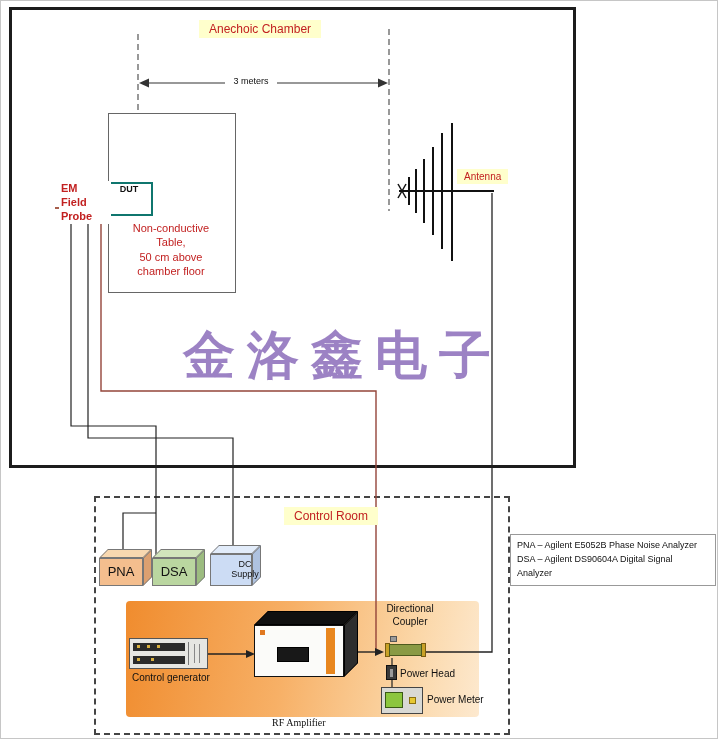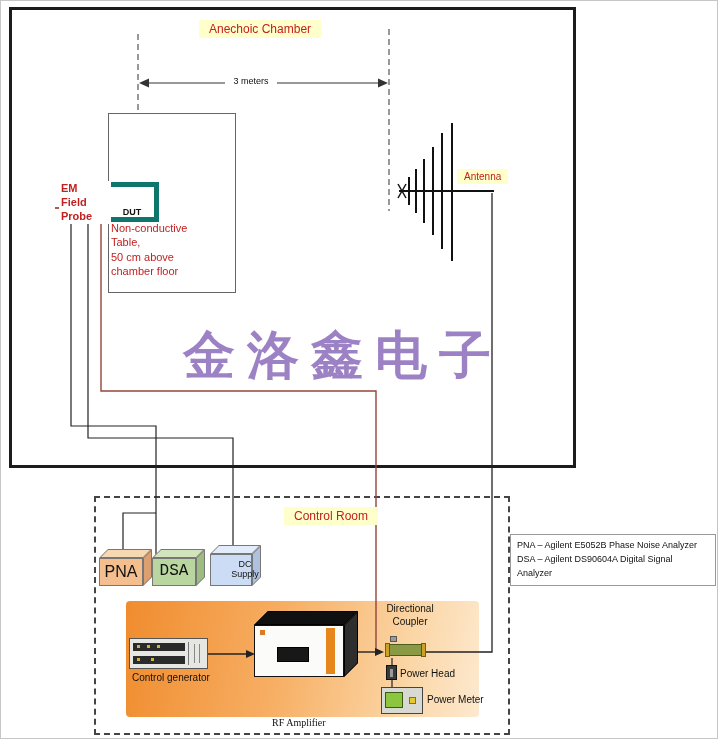--- a/index.html
+++ b/index.html
@@ -5,39 +5,39 @@
   html,body{margin:0;padding:0;background:#ffffff;font-family:"Liberation Sans",sans-serif;color:#111;}
   .canvas{position:relative;width:718px;height:739px;background:#fff;overflow:hidden;border:1px solid #c6c6c6;box-sizing:border-box;}
 
   .chamber{position:absolute;left:8px;top:6px;width:561px;height:455px;border:3px solid #1c1c1c;z-index:1;}
   .control-room{position:absolute;left:93px;top:495px;width:412px;height:235px;border:2px dashed #444;z-index:1;}
 
   .tag{position:absolute;background:#ffffcc;color:#c22121;font-weight:normal;font-size:12px;padding:2px 10px;z-index:6;white-space:nowrap;}
   .tag.small{font-size:10px;padding:2px 7px;}
 
   .table-box{position:absolute;left:107px;top:112px;width:126px;height:178px;border:1px solid #666;z-index:2;background:transparent;}
-  .dut-box{position:absolute;left:104px;top:181px;width:44px;height:30px;border:5px solid #0f766e;background:#fff;z-index:4;display:flex;align-items:flex-end;justify-content:center;font-size:9px;font-weight:bold;}
-  .table-note{position:absolute;left:110px;top:220px;width:120px;color:#c22121;font-size:11px;line-height:1.3;z-index:4;}
+  .dut-box{position:absolute;left:104px;top:181px;width:44px;height:30px;border:2px solid #0f766e;background:#fff;z-index:4;display:flex;align-items:flex-start;justify-content:center;font-size:9px;font-weight:bold;}
+  .table-note{position:absolute;left:110px;top:220px;width:120px;text-align:center;color:#c22121;font-size:11px;line-height:1.3;z-index:4;}
   .table-note span{display:block;}
   .probe-label{position:absolute;left:10px;top:180px;width:48px;color:#c22121;font-weight:bold;font-size:11px;line-height:1.25;background:#fff;z-index:6;padding:1px 2px;margin-left:48px;}
   .probe-label span{display:block;}
 
   .overlay{position:absolute;left:0;top:0;z-index:3;pointer-events:none;}
 
   .dist-label{position:absolute;left:224px;top:75px;width:52px;text-align:center;background:#fff;font-size:9px;z-index:5;}
 
   .watermark{position:absolute;left:182px;top:320px;font-size:52px;font-weight:bold;letter-spacing:12px;color:#4c1d95;opacity:0.55;z-index:7;pointer-events:none;white-space:nowrap;}
 
   .legend{position:absolute;left:509px;top:533px;width:206px;border:1px solid #999;background:#fff;padding:4px 6px;font-size:9px;line-height:1.55;z-index:5;box-sizing:border-box;}
 
   
   .inst{position:absolute;z-index:4;}
   .i-top{position:absolute;left:0;top:0;height:9px;transform:skewX(-45deg);transform-origin:0 100%;border:1px solid #777;box-sizing:border-box;}
   .i-side{position:absolute;top:9px;width:9px;transform:skewY(-45deg);transform-origin:0 0;border:1px solid #777;box-sizing:border-box;}
-  .i-front{position:absolute;left:0;top:9px;border:1px solid #777;box-sizing:border-box;display:flex;flex-direction:column;align-items:center;justify-content:center;font-size:16px;text-align:center;line-height:1.1;}
+  .i-front{position:absolute;left:0;top:9px;border:1px solid #777;box-sizing:border-box;display:flex;flex-direction:column;align-items:center;justify-content:center;font-size:13px;text-align:center;line-height:1.1;}
 
   .panel{position:absolute;left:125px;top:600px;width:353px;height:116px;border-radius:4px;background:linear-gradient(100deg,#f08c2e 0%,#f7b066 45%,#fbd7a8 80%,#fde9cf 100%);z-index:2;}
 
   
   .siggen{position:absolute;left:128px;top:637px;width:79px;height:31px;background:#e6e6e2;border:1px solid #555;z-index:4;box-sizing:border-box;}
   .sg-row{position:absolute;left:3px;width:52px;height:8px;background:#2b2b2b;}
   .sg-dot{position:absolute;width:3px;height:3px;background:#d8b040;top:2px;}
   .sg-right{position:absolute;left:58px;top:3px;width:16px;height:23px;border-left:1px solid #777;}
   .sg-vline{position:absolute;top:2px;width:1px;height:19px;background:#888;}
 
@@ -158,21 +158,21 @@
   </div>
 
   <div class="inst" style="left:98px;top:548px;width:53px;height:37px;">
     <div class="i-top" style="width:44px;background:#f8d8b0;"></div>
     <div class="i-side" style="left:44px;height:28px;background:#dca070;"></div>
     <div class="i-front" style="width:44px;height:28px;background:#f4be8e;">
       <span>PNA</span>
     </div>
   </div>
 
-  <div class="inst" style="left:151px;top:548px;width:53px;height:37px;font-family:Liberation Mono, monospace;">
+  <div class="inst" style="left:151px;top:548px;width:53px;height:37px;">
     <div class="i-top" style="width:44px;background:#d2e4bc;"></div>
     <div class="i-side" style="left:44px;height:28px;background:#9cbc80;"></div>
     <div class="i-front" style="width:44px;height:28px;background:#bad6a0;">
       <span>DSA</span>
     </div>
   </div>
 
   <div class="inst" style="left:209px;top:544px;width:51px;height:41px;">
     <div class="i-top" style="width:42px;background:#e2ecfa;"></div>
     <div class="i-side" style="left:42px;height:32px;background:#aec2e0;"></div>

